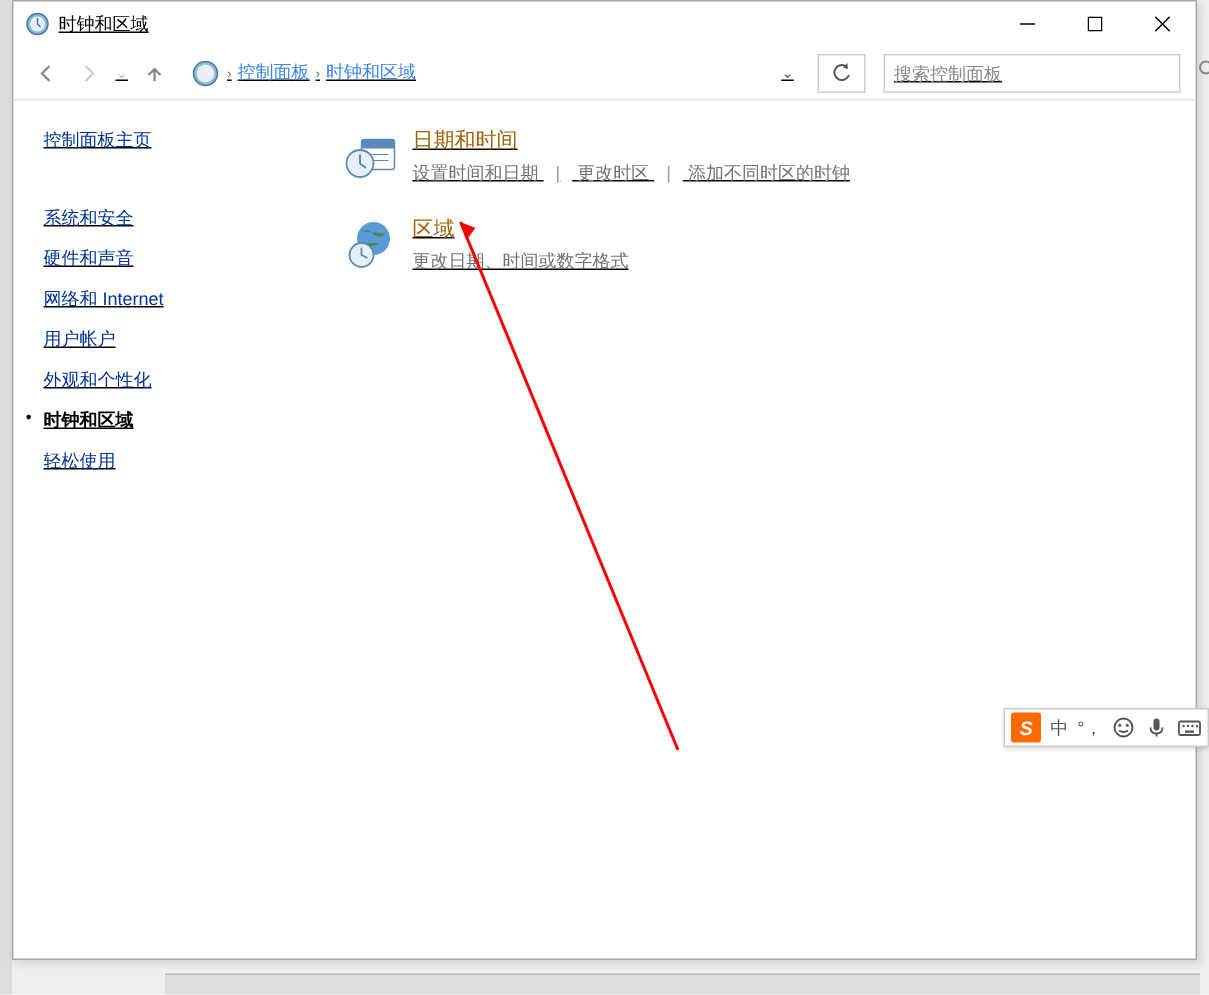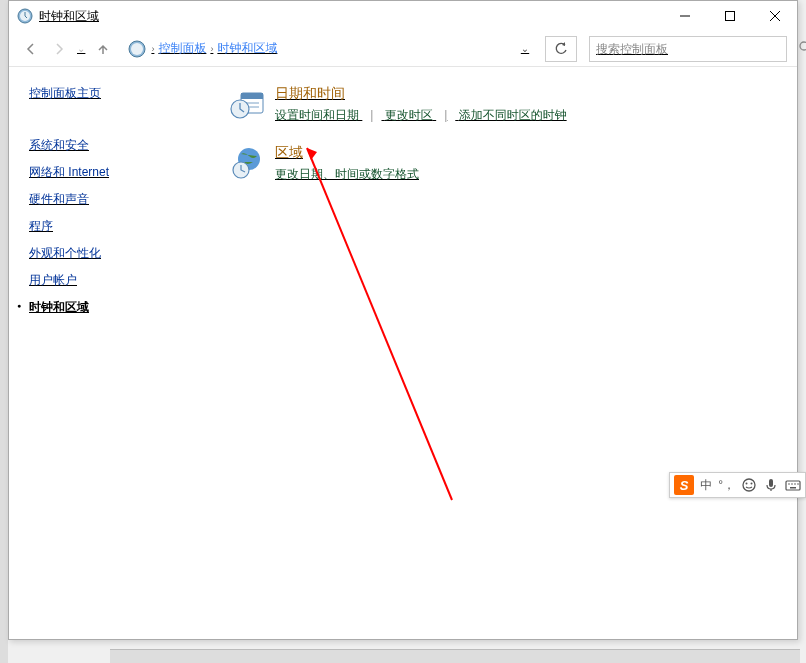--- a/index.html
+++ b/index.html
@@ -34,21 +34,21 @@
     .sidebar-item { font-size: 12px; color: #003399; padding: 5px 0; cursor: pointer; position: relative; }
     .sidebar-item.active { color: #000; font-weight: bold; }
     .sidebar-item.active::before { content: "●"; position: absolute; left: -12px; font-size: 7px; top: 8px; }
     
     .main { flex: 1; padding: 18px 20px 0 20px; position: relative; }
     .section { display: flex; margin-bottom: 20px; }
     .section-icon { width: 36px; height: 36px; margin-right: 10px; flex-shrink: 0; }
     .section-body { }
     .section-title { font-size: 14px; color: #a16207; margin-bottom: 4px; cursor: pointer; }
     .section-links { font-size: 12px; }
-    .section-link { color: #14532d; cursor: pointer; }
+    .section-link { color: #737373; cursor: pointer; }
     .link-sep { color: #999; margin: 0 8px; }
     
     .arrow-annotation { position: absolute; left: 292px; top: 130px; pointer-events: none; z-index: 50; }
     
     .ime-bar { position: absolute; right: 0; top: 472px; height: 26px; background: #fff; border: 1px solid #ccc; display: flex; align-items: center; padding: 0 4px; gap: 6px; z-index: 100; box-shadow: 0 1px 3px rgba(0,0,0,0.15); }
     .ime-logo { width: 20px; height: 20px; background: #ff6a00; color: #fff; font-weight: bold; font-size: 13px; display: flex; align-items: center; justify-content: center; font-style: italic; border-radius: 2px; }
     .ime-item { font-size: 12px; color: #555; cursor: pointer; display: flex; align-items: center; }
     .ime-icon svg { display: block; }
     
     .left-edge { position: absolute; left: 0; top: 0; width: 8px; height: 663px; background: #ddd; }
@@ -133,26 +133,26 @@
           </svg>
       </span>
     </div>
   </div>
 
   <div class="body-area">
     <div class="sidebar">
       <div class="sidebar-title">控制面板主页</div>
       <ul class="sidebar-list">
         <li class="sidebar-item">系统和安全</li>
+        <li class="sidebar-item">硬件和声音</li>
         <li class="sidebar-item">网络和 Internet</li>
-        <li class="sidebar-item">硬件和声音</li>
-        <li class="sidebar-item">程序</li>
+        <li class="sidebar-item">用户帐户</li>
         <li class="sidebar-item">外观和个性化</li>
-        <li class="sidebar-item">用户帐户</li>
         <li class="sidebar-item active">时钟和区域</li>
+        <li class="sidebar-item">轻松使用</li>
       </ul>
     </div>
 
     <div class="main">
       <div class="section">
         <div class="section-icon">
           <svg width="36" height="36" viewBox="0 0 36 36">
             <rect x="12" y="8" width="22" height="20" rx="2" fill="#fff" stroke="#5a8ab8" stroke-width="1"></rect>
             <rect x="12" y="8" width="22" height="6" fill="#5a8ab8"></rect>
             <line x1="16" y1="18" x2="30" y2="18" stroke="#5a8ab8" stroke-width="0.8"></line>

